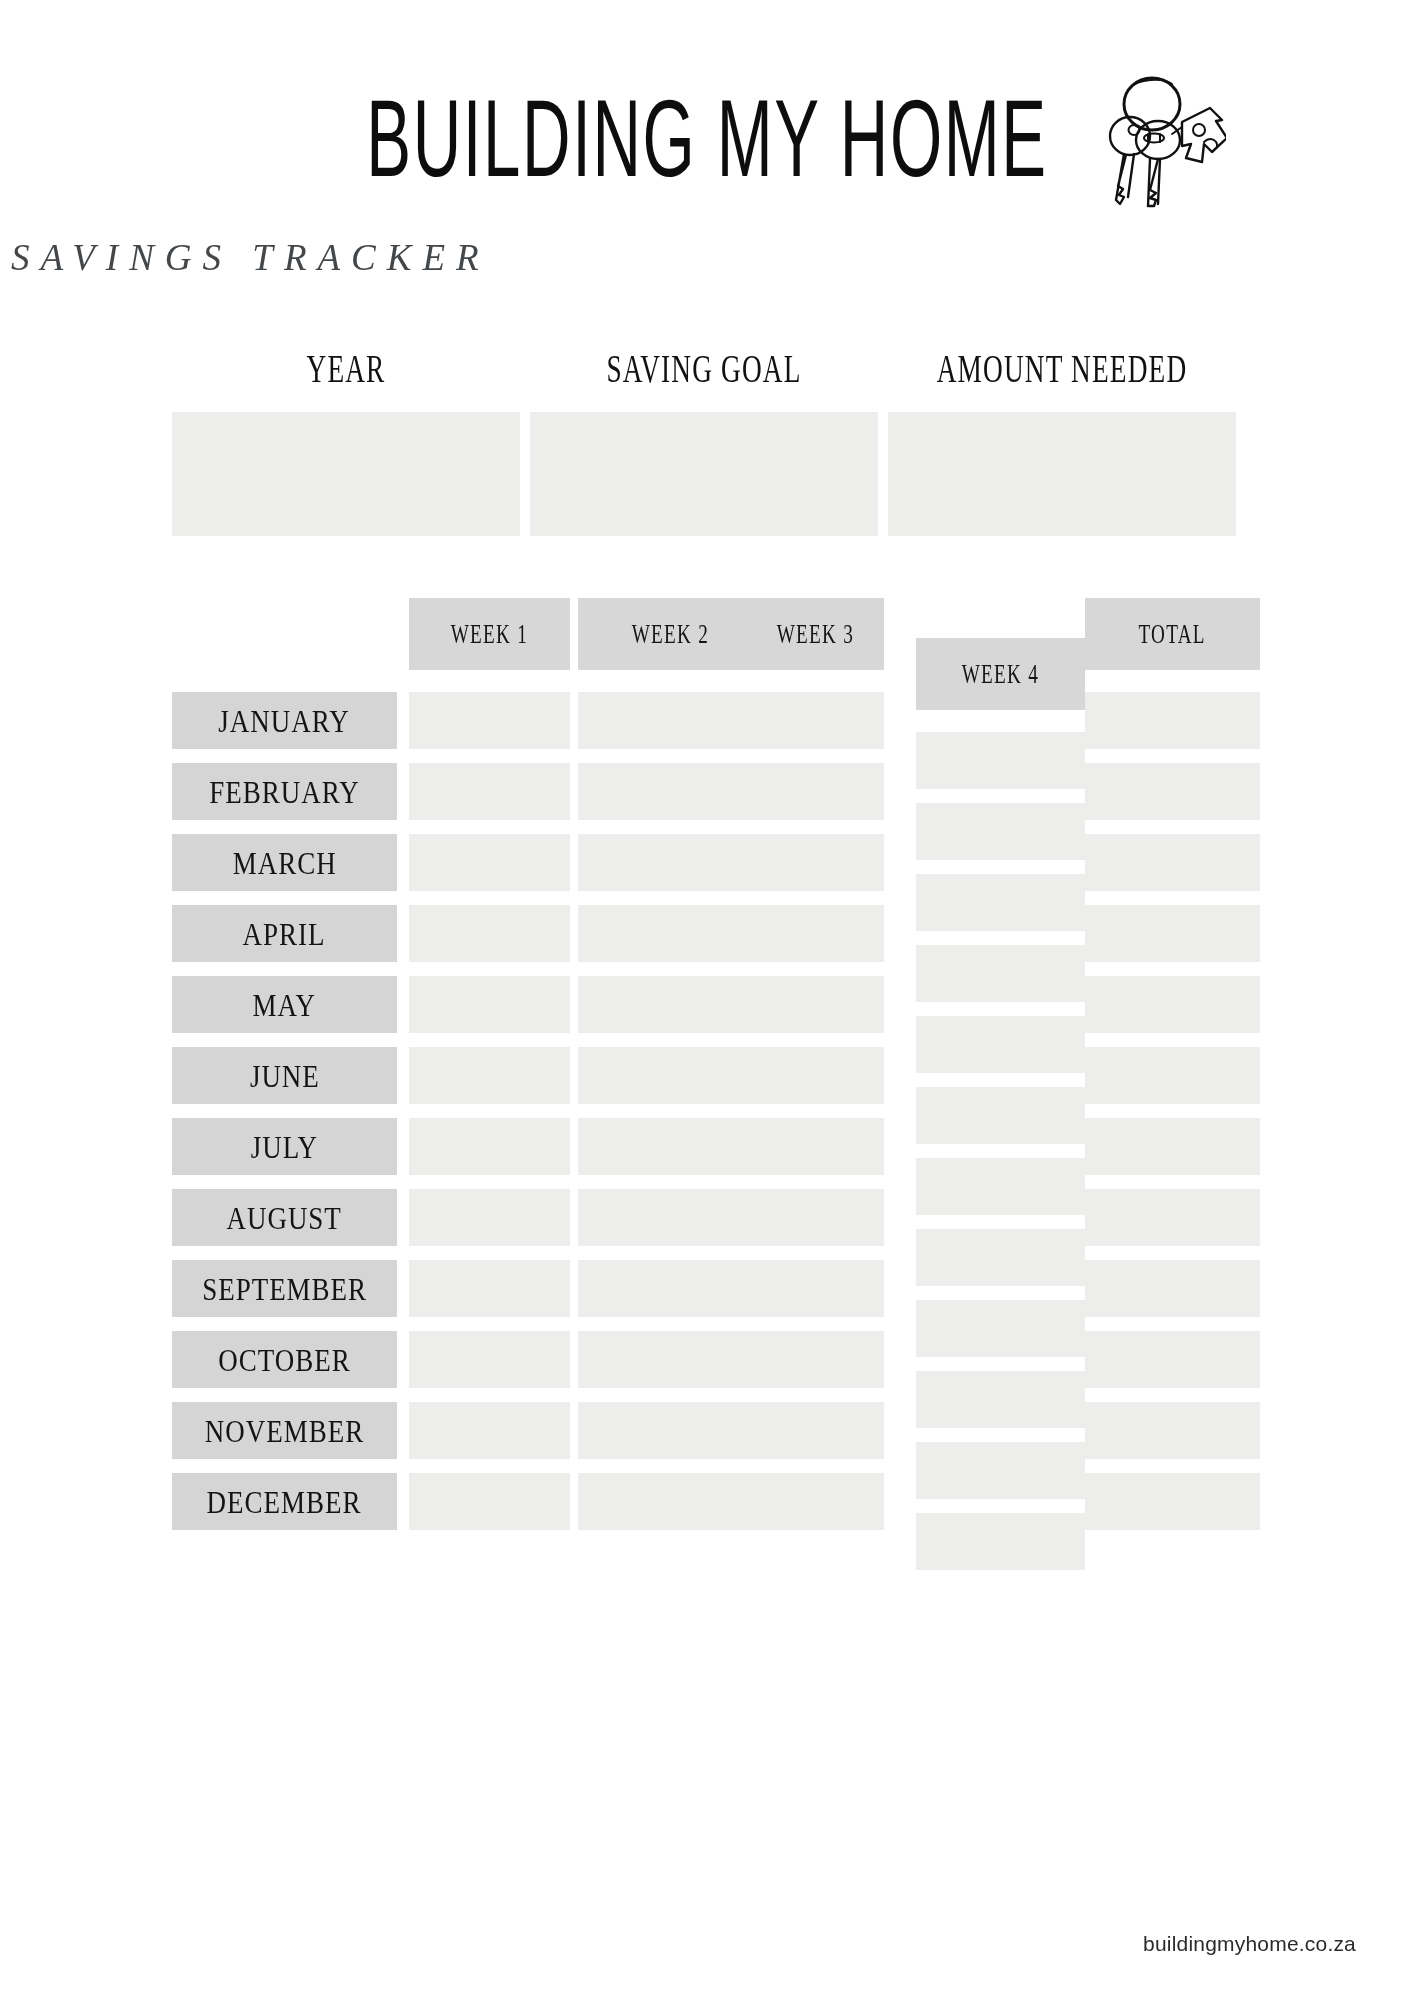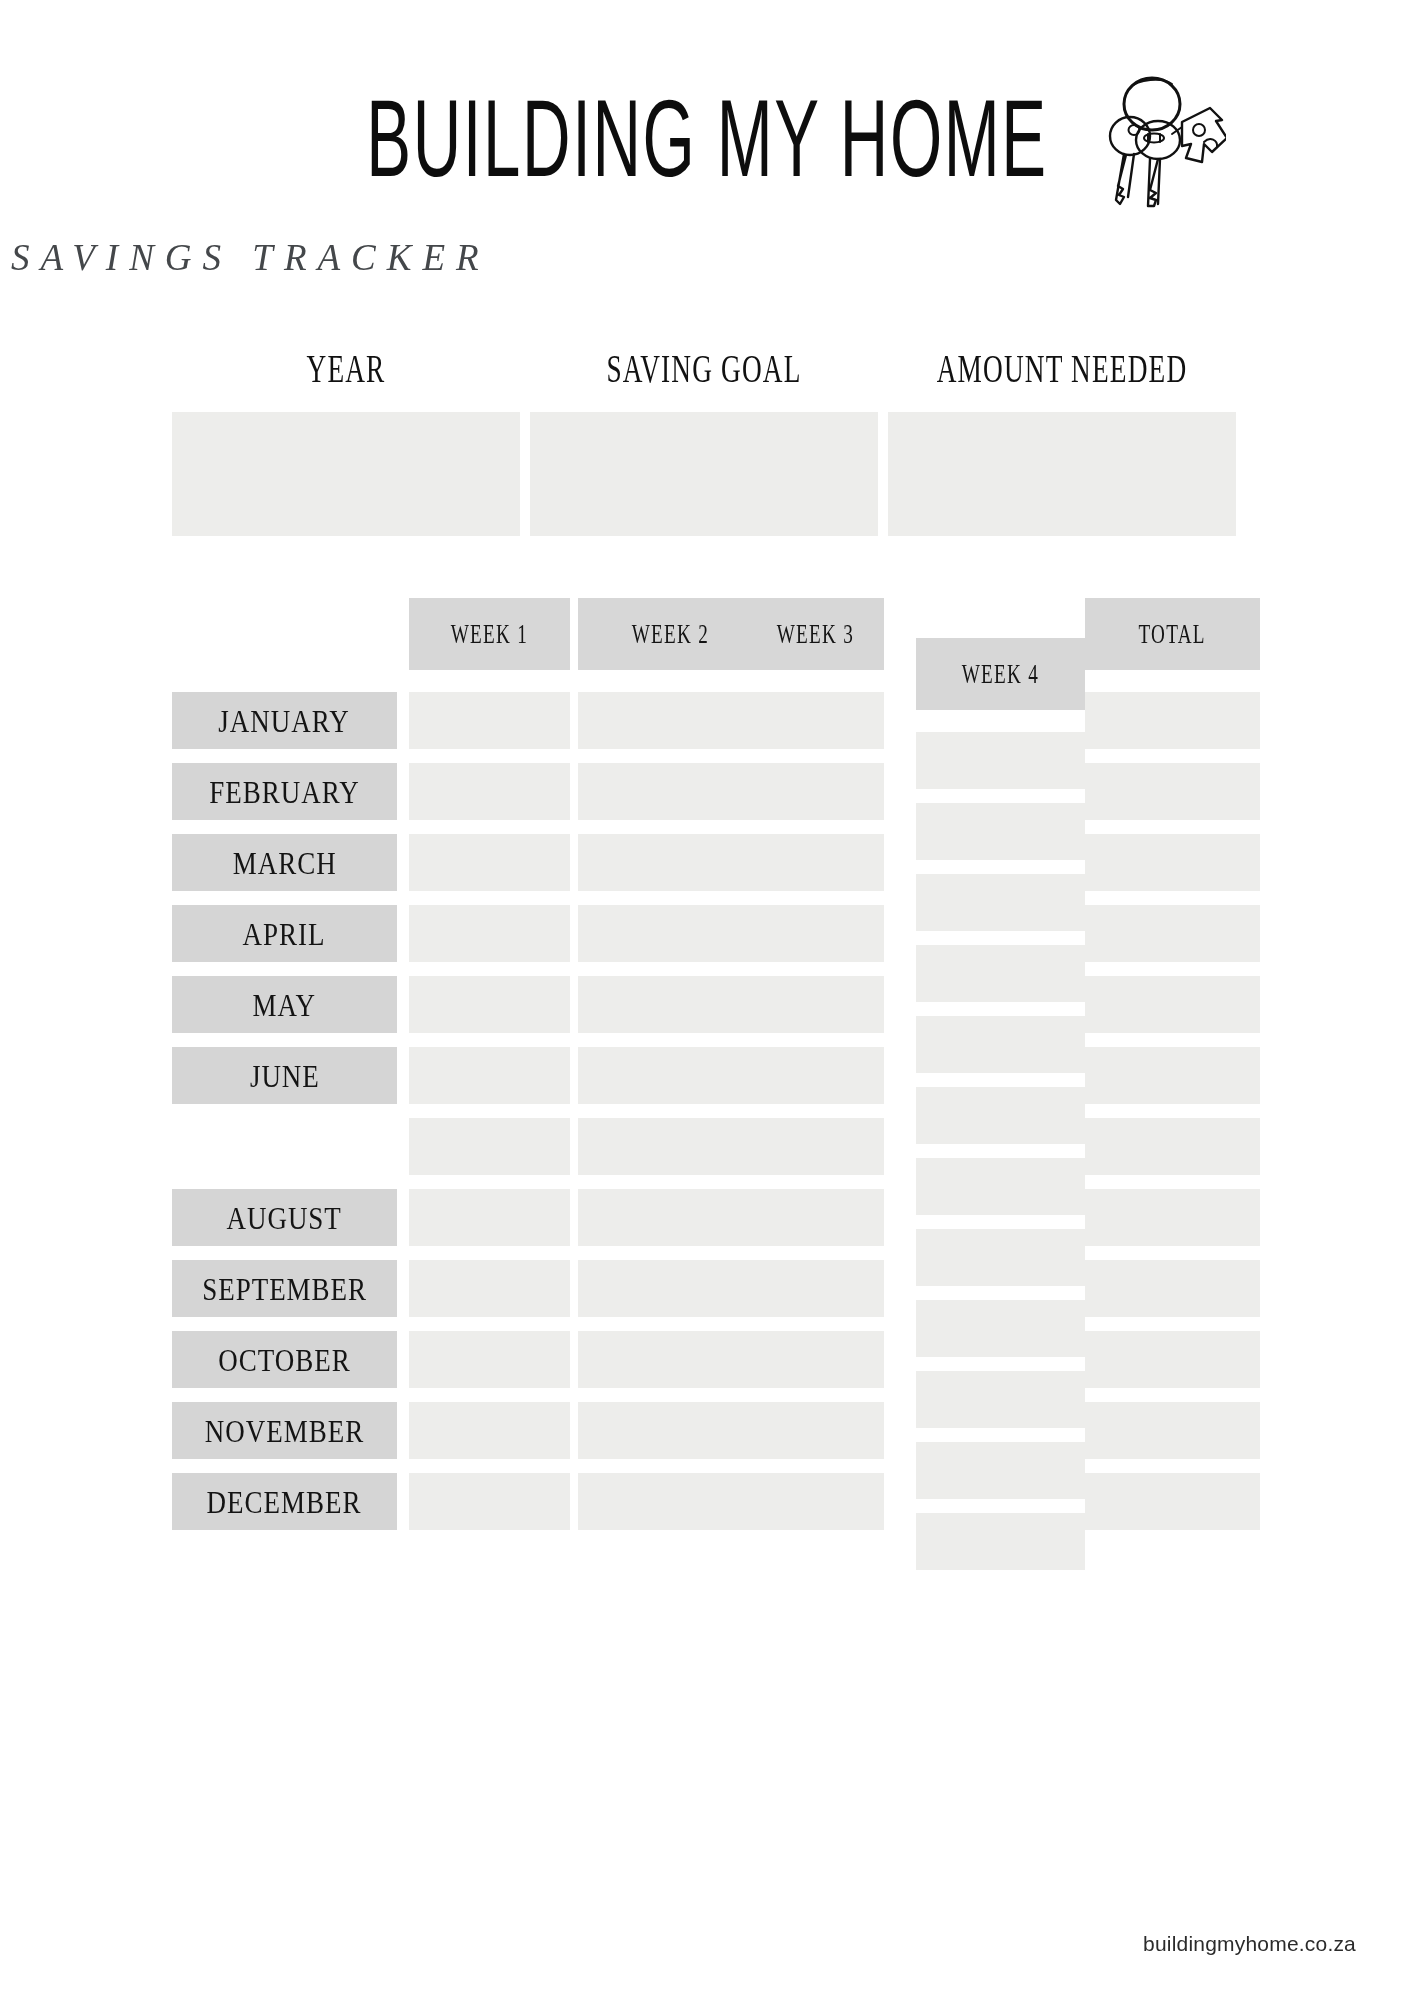--- a/index.html
+++ b/index.html
@@ -379,20 +379,23 @@
             <span class="cell-text"></span>
           </div>
           <div class="cell entry c-w4">
             <span class="cell-text"></span>
           </div>
           <div class="cell entry c-tot">
             <span class="cell-text"></span>
           </div>
         </div>
         <div class="trow">
+          <div class="cell month c-month">
+            <span class="cell-text">JULY</span>
+          </div>
           <div class="cell entry c-w1">
             <span class="cell-text"></span>
           </div>
           <div class="cell entry c-w2">
             <span class="cell-text"></span>
           </div>
           <div class="cell entry c-w3">
             <span class="cell-text"></span>
           </div>
           <div class="cell entry c-w4">

